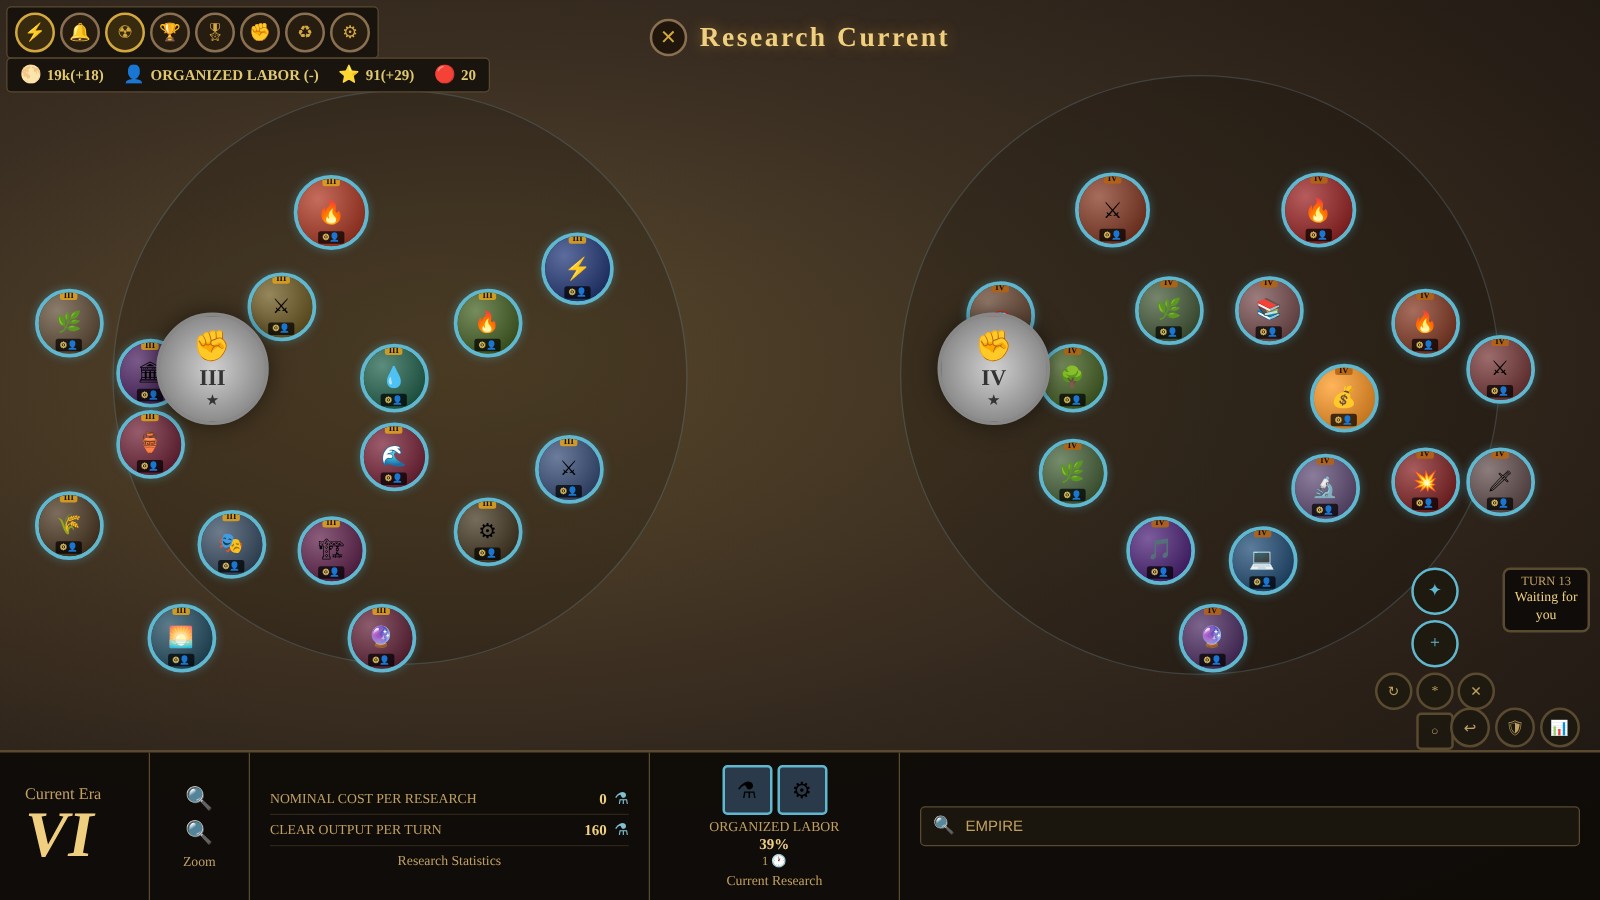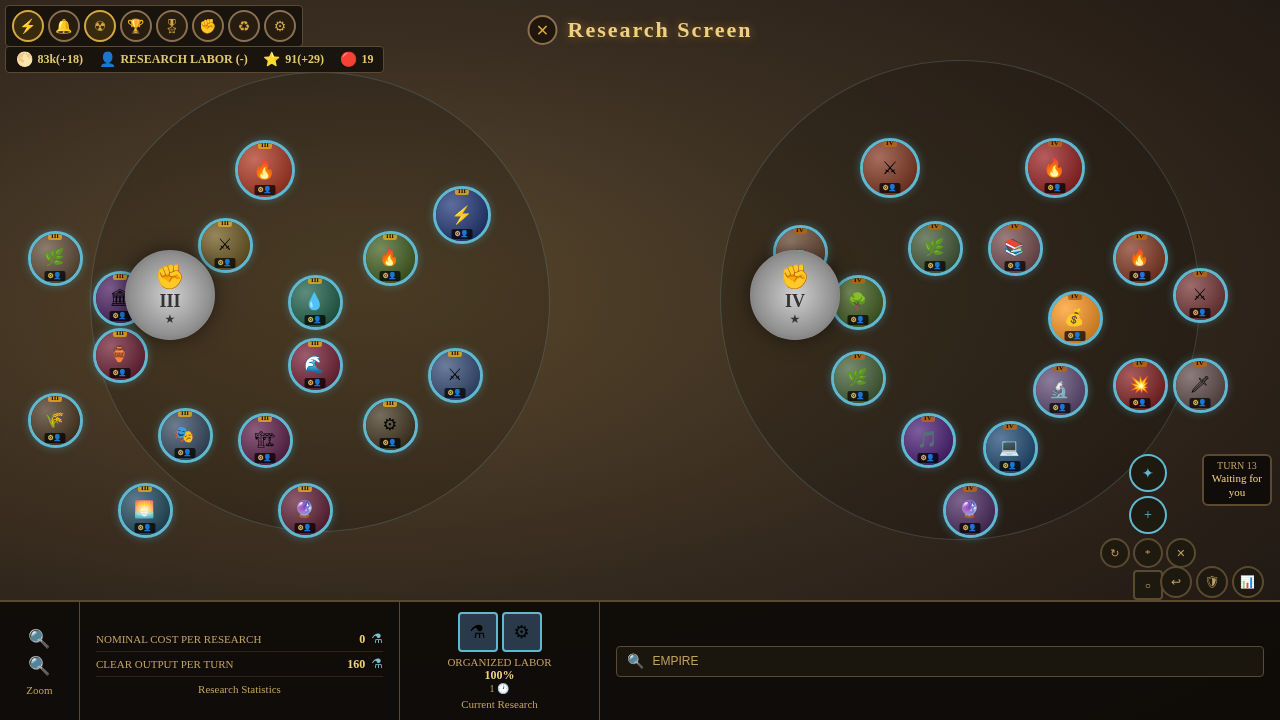--- a/index.html
+++ b/index.html
@@ -506,39 +506,39 @@
       <div class="nav-icon">🏆</div>
       <div class="nav-icon">🎖</div>
       <div class="nav-icon">✊</div>
       <div class="nav-icon">♻</div>
       <div class="nav-icon">⚙</div>
     </div>
 
     <div id="resources-bar">
       <div class="resource-item">
         <span class="resource-icon">🌕</span>
-        <span>83k(+18)</span>
+        <span>19k(+18)</span>
       </div>
       <div class="resource-item">
         <span class="resource-icon">👤</span>
-        <span>RESEARCH LABOR (-)</span>
+        <span>ORGANIZED LABOR (-)</span>
       </div>
       <div class="resource-item">
         <span class="resource-icon">⭐</span>
         <span>91(+29)</span>
       </div>
       <div class="resource-item">
         <span class="resource-icon">🔴</span>
-        <span>19</span>
+        <span>20</span>
       </div>
     </div>
 
     <div id="title-bar">
       <div class="close-btn">✕</div>
-      <span class="screen-title">Research Screen</span>
+      <span class="screen-title">Research Current</span>
     </div>
   </div>
 
   <div id="research-area">
 
     <div class="era-section">
 
       <div class="era-circle-bg" style="width:460px;height:460px;left:50%;top:50%;transform:translate(-50%,-60%);"></div>
 
       <div class="era-center" style="left:170px;top:200px;transform:translate(-50%,-50%);">
@@ -785,20 +785,26 @@
               <div class="tech-era-badge" style="background: rgba(180, 100, 20, 0.9);">IV</div>
               <div class="tech-badge" style="font-size: 7px;">⚙👤</div>
             </div>
           </div>
         </div>
     </div>
   </div>
 
   <div id="bottom-bar">
 
+    <div id="current-era-label">
+      <span class="era-small">
+        <span>Current</span> <span>Era</span>
+      </span>
+      <span class="era-vi">VI</span>
+    </div>
 
     <div id="zoom-section">
       <div class="zoom-btn">🔍</div>
       <div class="zoom-btn">🔍</div>
       <div class="zoom-label">Zoom</div>
     </div>
 
     <div id="research-stats">
       <div class="stat-row">
         <span class="stat-label">NOMINAL COST PER RESEARCH</span>
@@ -813,21 +819,21 @@
       <div class="stats-title">Research Statistics</div>
     </div>
 
     <div id="current-research">
       <div class="current-research-items">
         <div class="research-item-box">⚗</div>
         <div class="research-item-box">⚙</div>
       </div>
       <div class="current-research-info">
         <span class="cr-label">ORGANIZED LABOR</span>
-        <span class="cr-value">100%</span>
+        <span class="cr-value">39%</span>
         <span class="cr-turn">
           <span>1</span> 🕐
         </span>
       </div>
       <div class="cr-title">Current Research</div>
     </div>
 
     <div id="keyword-search">
       <div class="search-row">
         <span class="search-icon">🔍</span>

